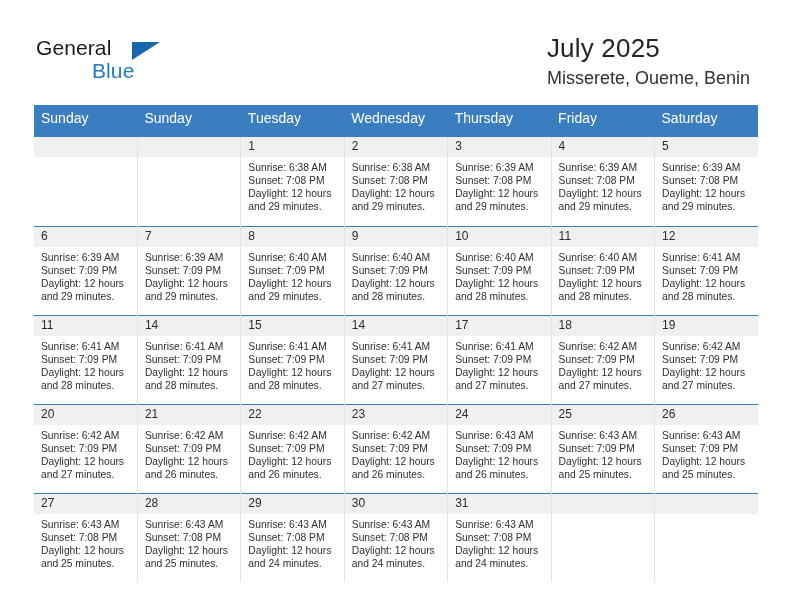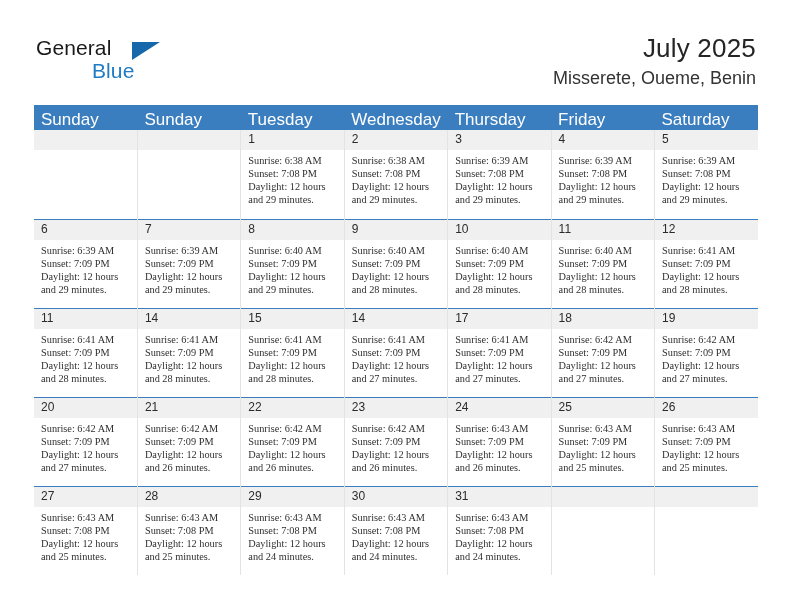--- a/index.html
+++ b/index.html
@@ -59,23 +59,23 @@
     left: 98px;
     top: 10px;
     width: 0;
     height: 0;
     border-left: 28px solid #1767ab;
     border-bottom: 18px solid transparent;
   }
 
   .title-wrap {
     position: absolute;
-    right: 2px;
+    right: 8px;
     top: 0;
-    text-align: right;
+    text-align: left;
   }
   .cal-title {
     font-size: 26px;
     color: #252525;
     line-height: 32px;
     font-weight: normal;
     letter-spacing: 0.2px;
   }
   .cal-subtitle {
     margin-top: 6px;
@@ -89,24 +89,24 @@
     position: absolute;
     left: 34px;
     top: 105px;
     width: 724px;
     border-collapse: collapse;
     table-layout: fixed;
   }
   .calendar th {
     background: #3b7ebf;
     color: #ffffff;
-    font-size: 17px;
+    font-size: 14px;
     font-weight: normal;
     text-align: left;
-    padding: 5px 0 0 7px;
+    padding: 5px 0 11px 7px;
     height: 19px;
     box-sizing: border-box;
     border: none;
   }
   .calendar td {
     width: 103.4px;
     height: 89px;
     vertical-align: top;
     padding: 0;
     border-top: 1px solid #3b7ebf;
@@ -126,21 +126,20 @@
     padding: 3px 0 4px 7px;
     line-height: 13px;
     height: 20px;
     box-sizing: border-box;
   }
   .cellbody {
     padding: 4px 5px 0 7px;
     font-size: 10.3px;
     line-height: 13.1px;
     color: #2f2f2f;
-    font-family: Liberation Serif, serif;
   }
   .cellbody .ln { display: block; white-space: nowrap; }
   td.empty .daynum { background: #f0f0f0; }
 </style>
 </head>
 <body>
 
 <div class="page">
 
   <div class="header">

